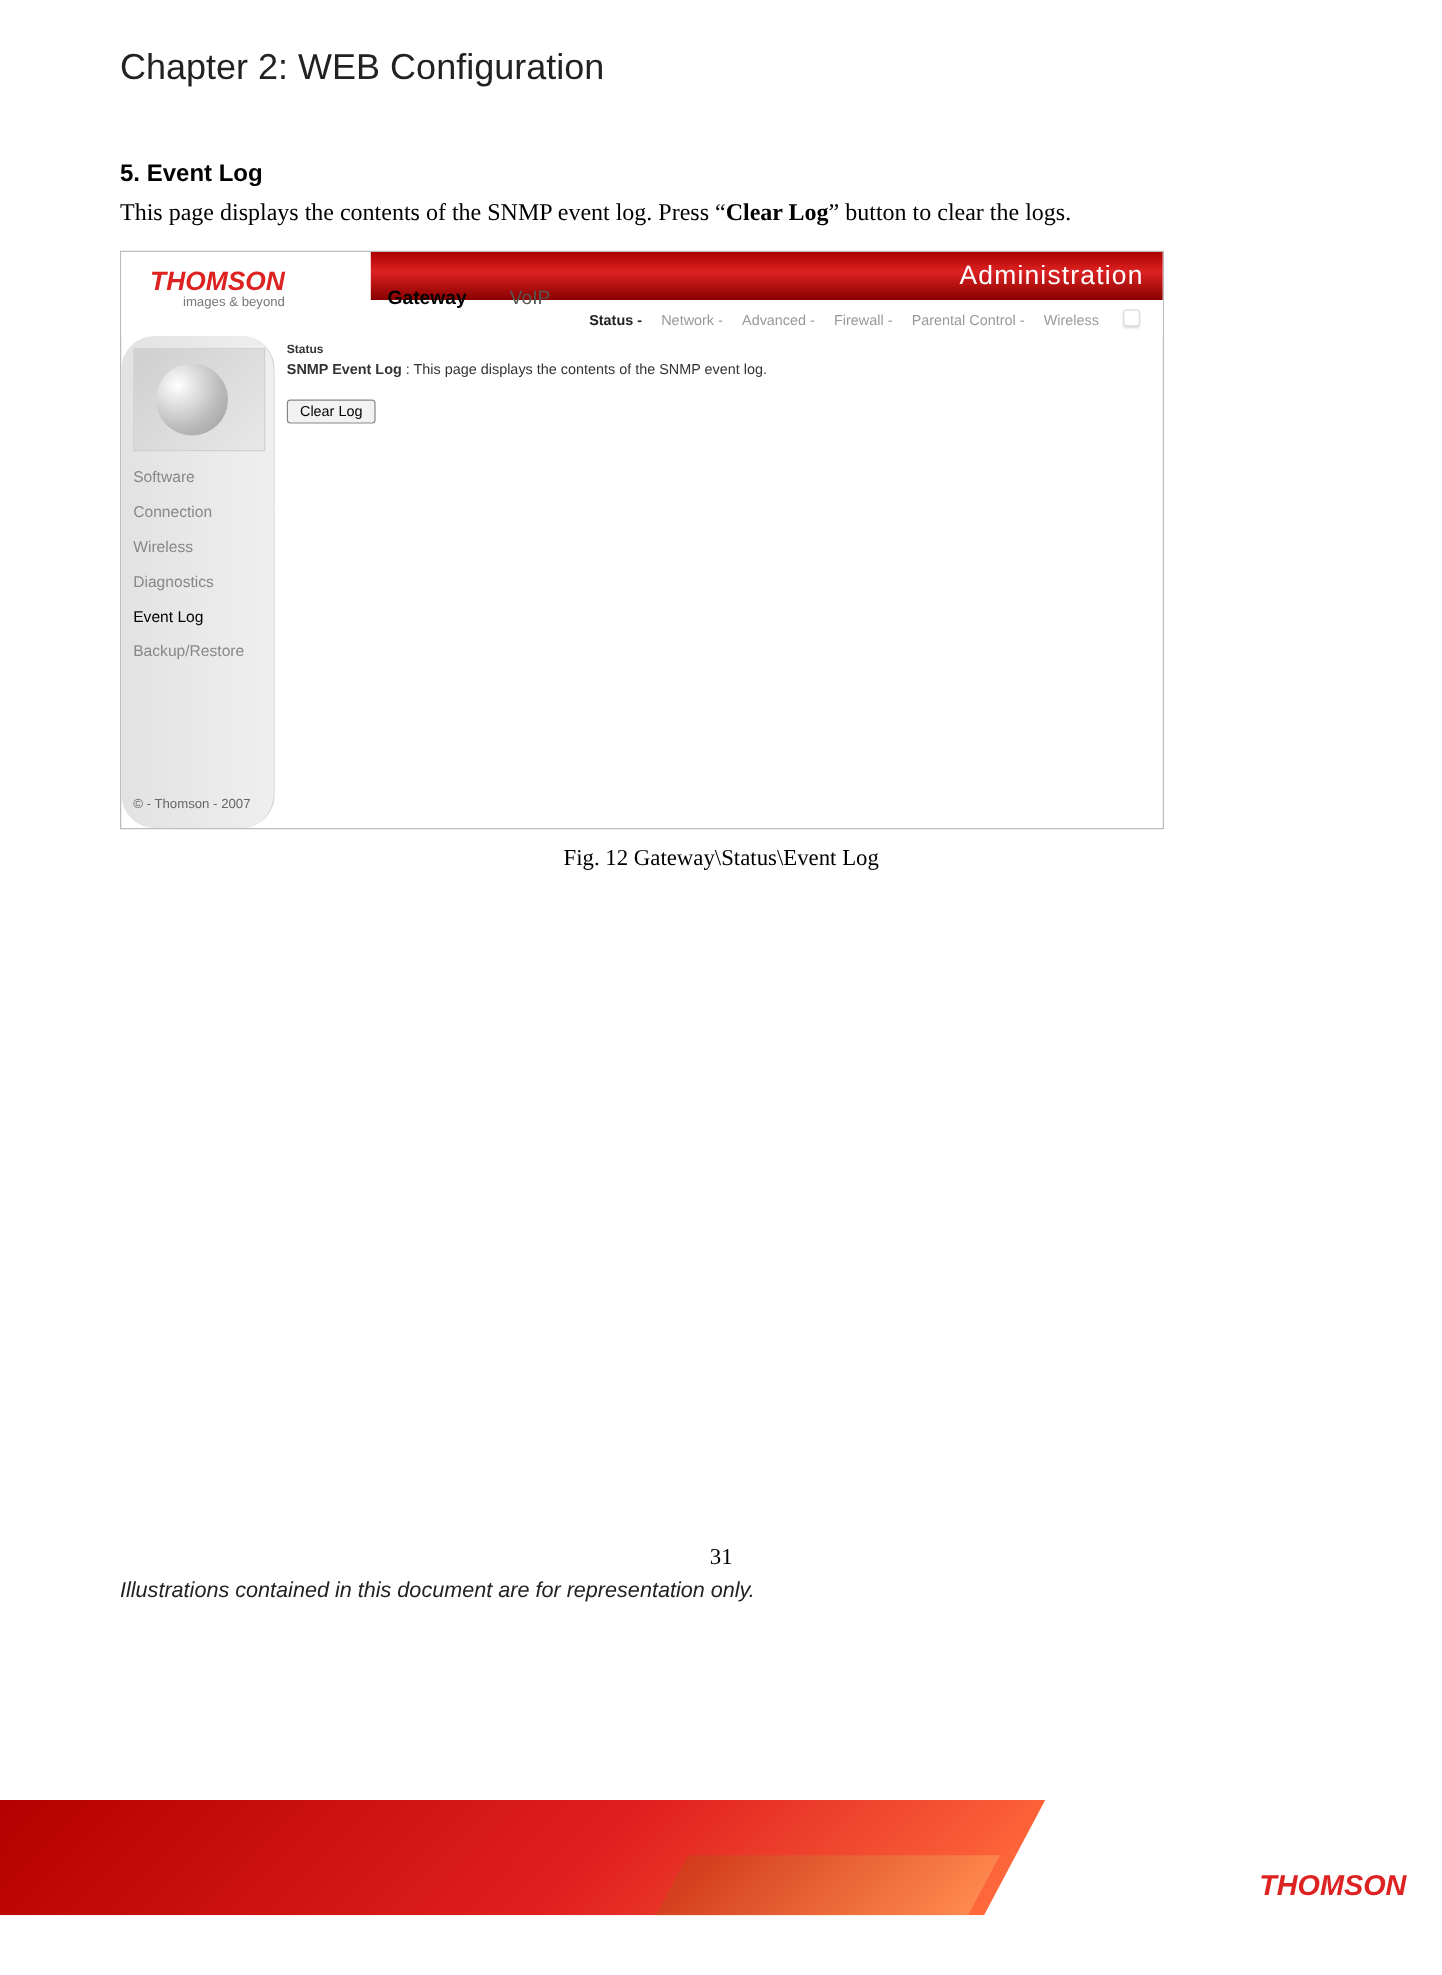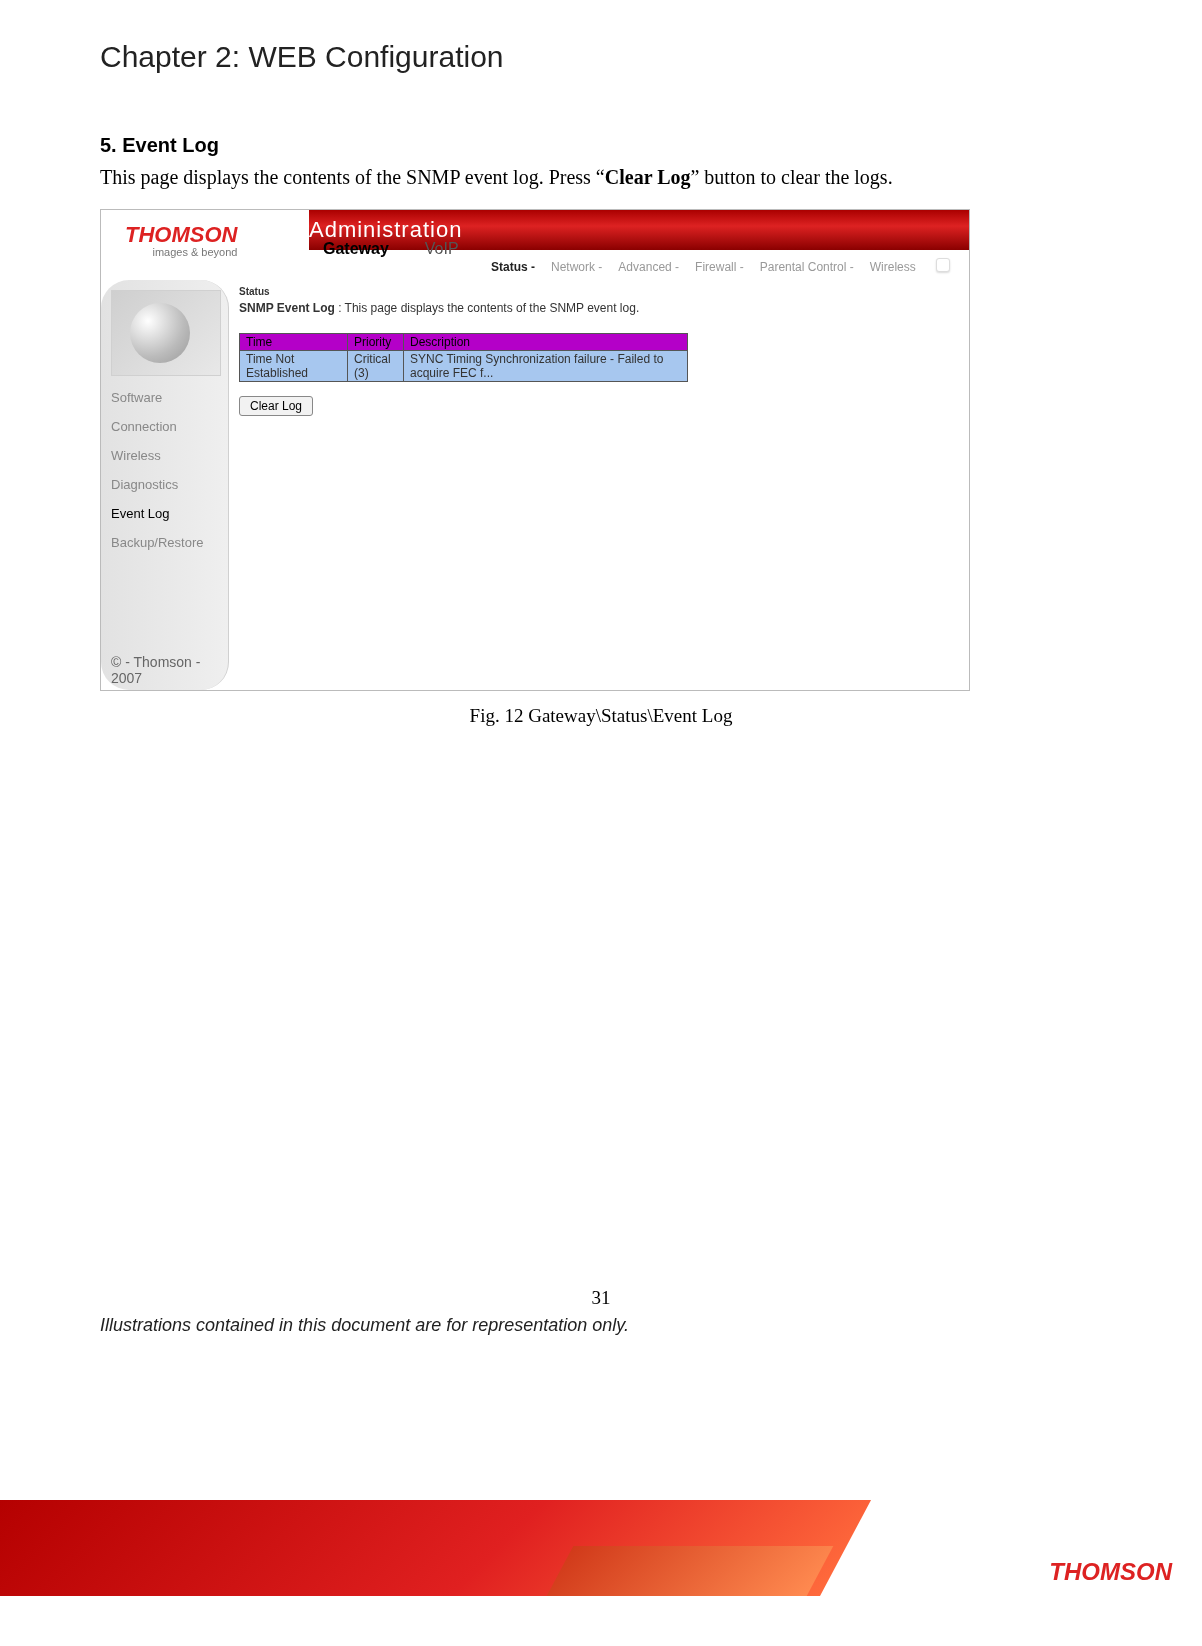--- a/index.html
+++ b/index.html
@@ -10,42 +10,42 @@
   .body-text { font-family: "Times New Roman", serif; font-size: 20px; color: #000; line-height: 1.4; margin-bottom: 18px; }
   .body-text .bold { font-weight: bold; }
 
   
   .screenshot { border: 1px solid #bbb; width: 870px; background: #fff; margin-bottom: 14px; }
   .ss-inner { display: flex; flex-direction: column; }
 
   .ss-top { position: relative; height: 70px; background: #fff; overflow: hidden; }
   .ss-top-strip { position: absolute; right: 0; top: 0; width: 660px; height: 40px;
     background: linear-gradient(to bottom, #a00 0%, #d22 40%, #8a0000 100%);
-    color: #fff; font-family: "Segoe UI", sans-serif; font-size: 22px; text-align: left;
-    padding-right: 26px; line-height: 40px; letter-spacing: 1px; }
+    color: #fff; font-family: "Segoe UI", sans-serif; font-size: 22px; text-align: right;
+    padding-right: 16px; line-height: 40px; letter-spacing: 1px; }
   .logo-block { position: absolute; left: 24px; top: 12px; }
   .logo-text { font-family: Arial, sans-serif; font-weight: bold; font-style: italic; font-size: 22px; color: #d22; }
   .logo-sub  { font-family: Arial, sans-serif; font-size: 11px; color: #777; margin-top: -2px; text-align: right; }
 
   .ss-tabs { position: absolute; left: 218px; bottom: 0; display: flex; gap: 28px; font-family: Verdana, sans-serif; font-size: 16px; color: #555; }
   .ss-tabs .tab { padding: 22px 4px; }
   .ss-tabs .tab.active { color: #000; font-weight: bold; }
 
   .ss-subnav { position: absolute; left: 390px; bottom: 6px; display: flex; gap: 16px; font-size: 12px; color: #999; }
   .ss-subnav .item.active { font-weight: bold; color: #222; }
   .ss-subnav .chip { position: absolute; right: -34px; top: -2px; width: 14px; height: 14px; background: #fff; border-radius: 3px; border: 1px solid #ddd; box-shadow: 0 1px 2px rgba(0,0,0,.15); }
 
   .ss-body { display: flex; min-height: 410px; }
   .ss-side { width: 128px; background: linear-gradient(to right,#e2e2e2,#efefef); border-right: 1px solid #d0d0d0; font-family: Verdana, sans-serif; font-size: 13px; color: #888; padding: 10px 0 0 10px; display: flex; flex-direction: column; border-radius: 28px; }
   .ss-avatar { width: 110px; height: 86px; background: linear-gradient(135deg,#cfcfcf,#e8e8e8); border: 1px solid #d0d0d0; margin-bottom: 14px; position: relative; overflow: hidden; }
   .ss-avatar::after { content: ""; position: absolute; left: 18px; top: 12px; width: 60px; height: 60px; border-radius: 50%; background: radial-gradient(circle at 30% 30%, #fff, #bbb 60%, #999); }
   .ss-side a { color: #888; text-decoration: none; cursor: pointer; }
   .ss-side .nav { margin-bottom: 14px; display: block; }
   .ss-side .nav.active { color: #000; }
-  .ss-copy { margin-top: auto; font-size: 14px; color: #666; padding-bottom: 4px; }
+  .ss-copy { margin-top: auto; font-size: 11px; color: #666; padding-bottom: 14px; }
 
   .ss-main { flex: 1; padding: 6px 14px 20px 10px; font-family: Verdana, Arial, sans-serif; font-size: 12px; color: #333; }
   .ss-status-title { font-weight: bold; font-size: 10px; margin-bottom: 4px; }
   .ss-status-line { font-size: 12px; margin-bottom: 18px; }
   .ss-status-line .bold { font-weight: bold; }
 
   table.eventlog { border-collapse: collapse; font-size: 12px; margin-bottom: 14px; }
   table.eventlog th { background: #b400c8; color: #000; text-align: left; font-weight: normal; padding: 1px 6px; border: 1px solid #555; }
   table.eventlog td { background: #a7c7ef; padding: 1px 6px; border: 1px solid #555; vertical-align: top; }
   .col-time { width: 108px; }
@@ -118,34 +118,20 @@
           <a class="nav">Backup/Restore</a>
           <div class="ss-copy">© - Thomson - 2007</div>
         </div>
 
         <div class="ss-main">
           <div class="ss-status-title">Status</div>
           <div class="ss-status-line">
             <span class="bold">SNMP Event Log</span><span> : </span><span>This page displays the contents of the SNMP event log.</span>
           </div>
 
-          <table class="eventlog">
-            <tbody>
-                <tr>
-              <th class="col-time">Time</th>
-              <th class="col-pri">Priority</th>
-              <th class="col-desc">Description</th>
-            </tr>
-            <tr>
-              <td>Time Not Established</td>
-              <td>Critical (3)</td>
-              <td>SYNC Timing Synchronization failure - Failed to acquire FEC f...</td>
-            </tr>
-          </tbody>
-            </table>
 
           <button class="btn-clear">Clear Log</button>
         </div>
       </div>
     </div>
   </div>
 
   <div class="fig-caption">Fig. 12 Gateway\Status\Event Log</div>
 
   <div class="page-number">31</div>

